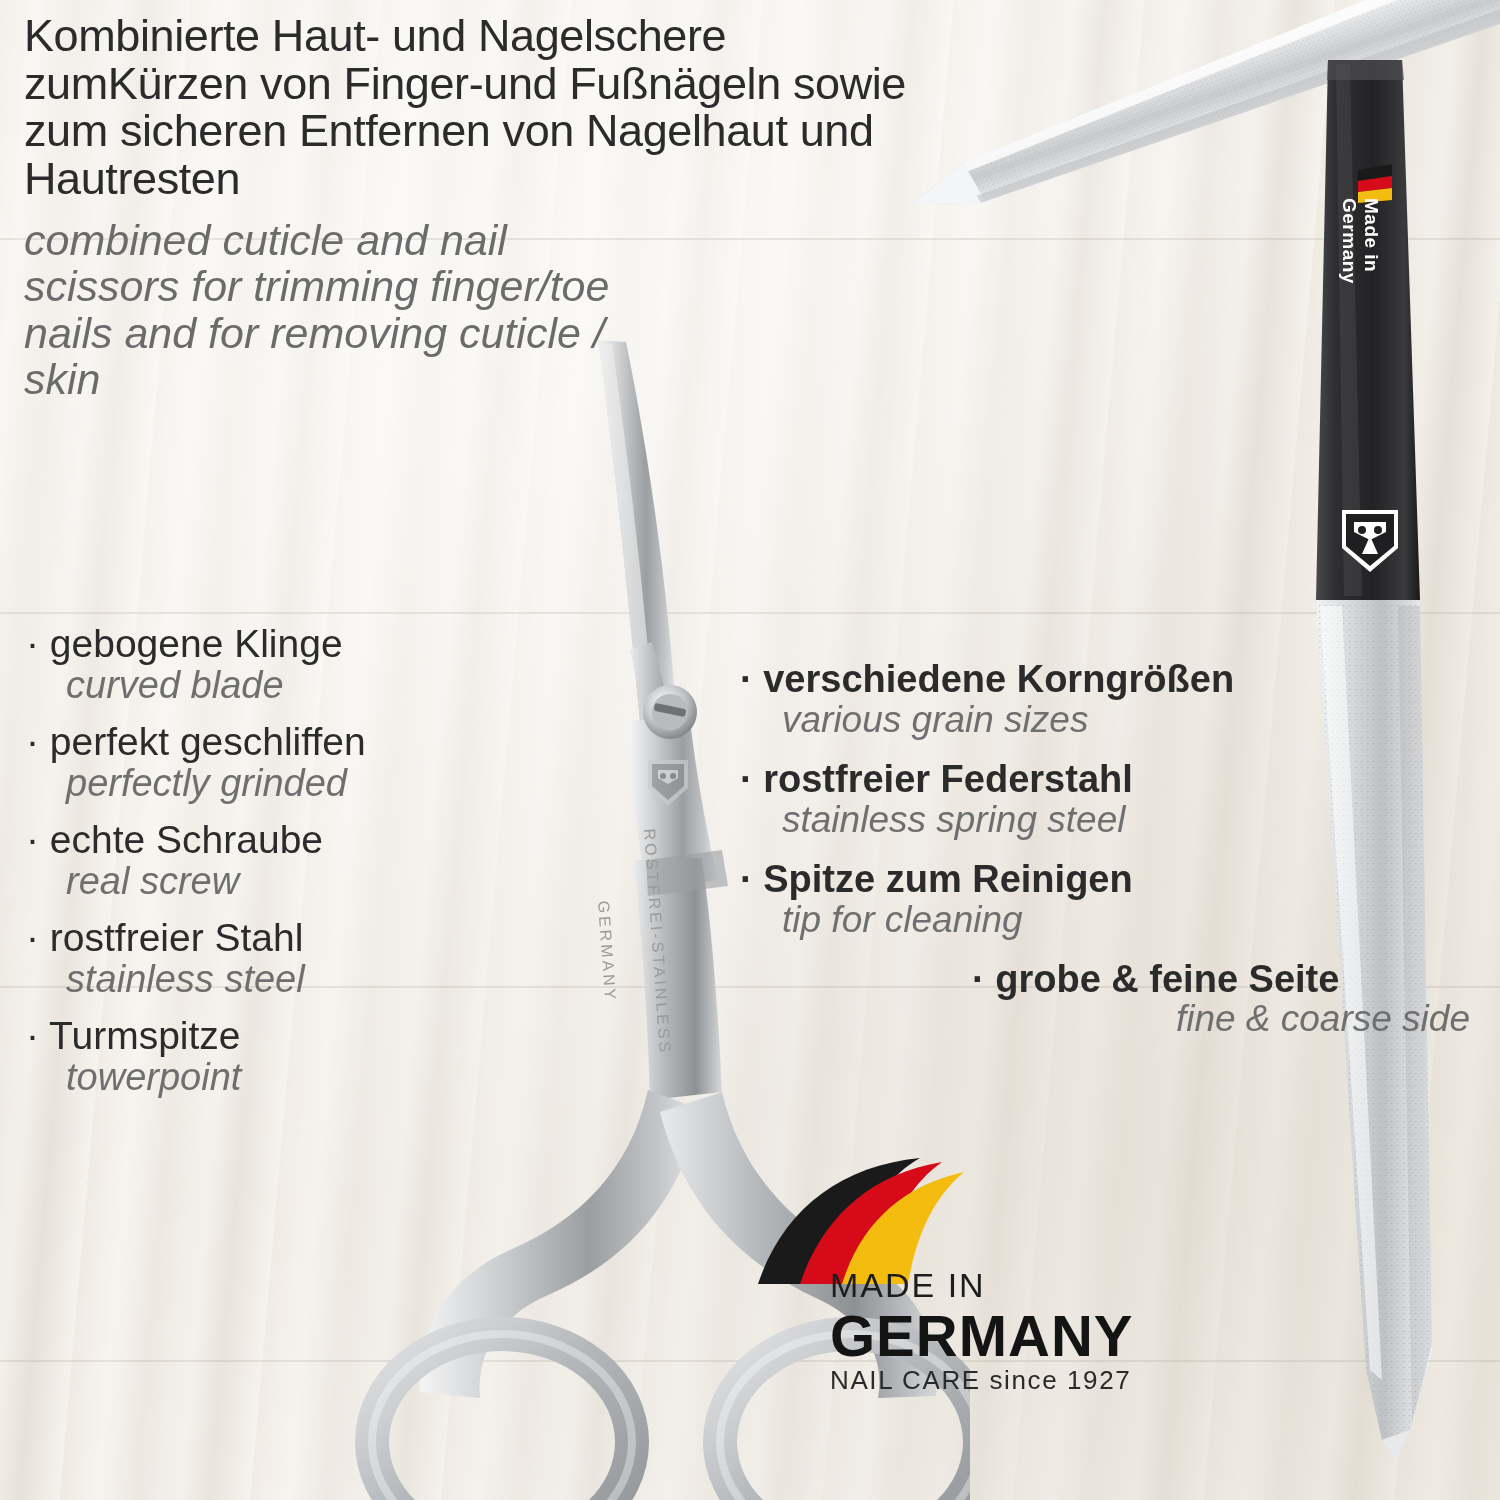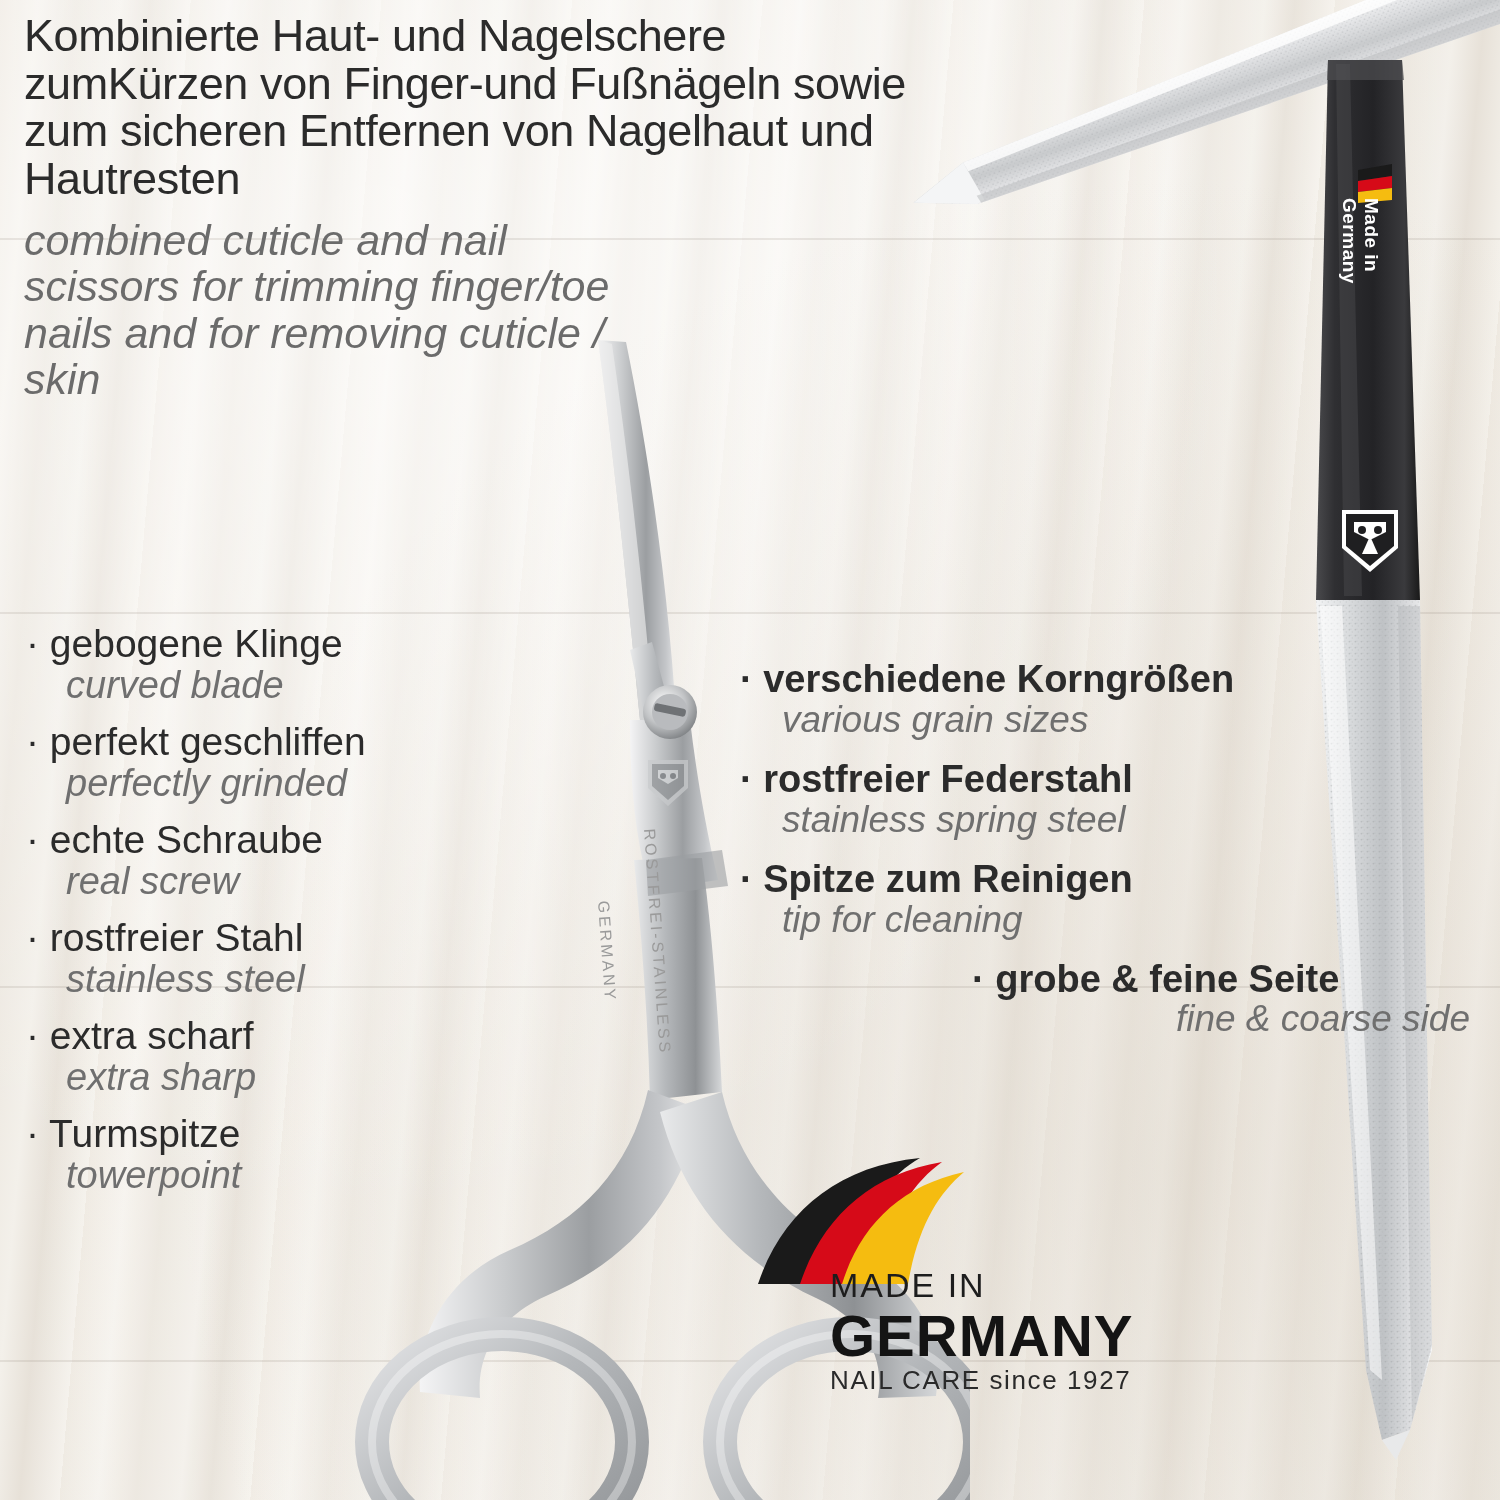--- a/index.html
+++ b/index.html
@@ -389,24 +389,20 @@
     </div>
     <div class="bullet-group">
       <div class="bullet-de">· echte Schraube</div>
       <div class="bullet-en">real screw</div>
     </div>
     <div class="bullet-group">
       <div class="bullet-de">· rostfreier Stahl</div>
       <div class="bullet-en">stainless steel</div>
     </div>
     <div class="bullet-group">
-      <div class="bullet-de">· extra scharf</div>
-      <div class="bullet-en">extra sharp</div>
-    </div>
-    <div class="bullet-group">
       <div class="bullet-de">· Turmspitze</div>
       <div class="bullet-en">towerpoint</div>
     </div>
   </div>
 
 
   <div id="right-list">
     <div class="bullet-group">
       <div class="bullet-de">· verschiedene Korngrößen</div>
       <div class="bullet-en">various grain sizes</div>

